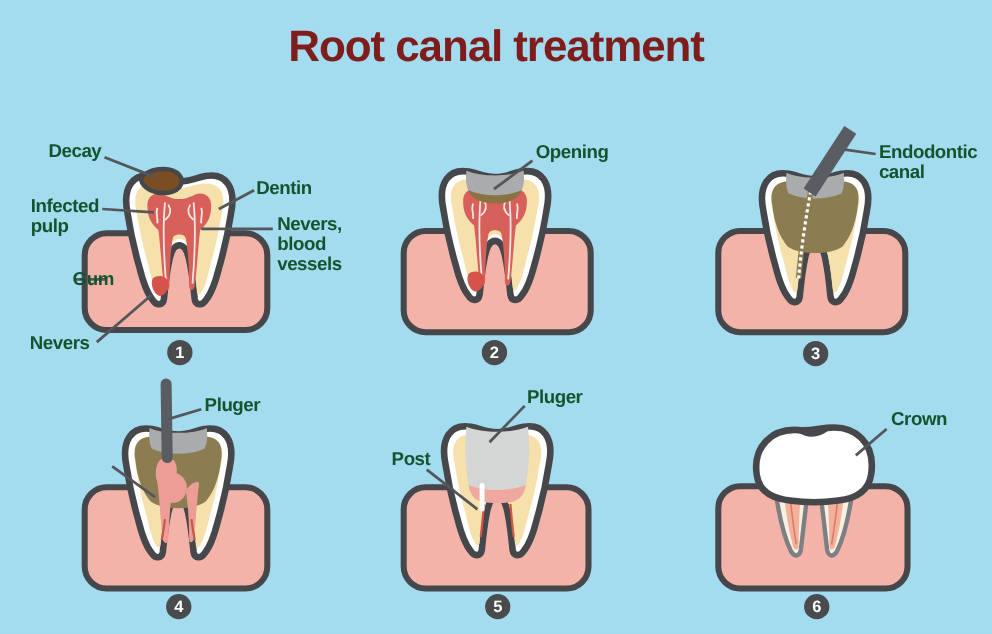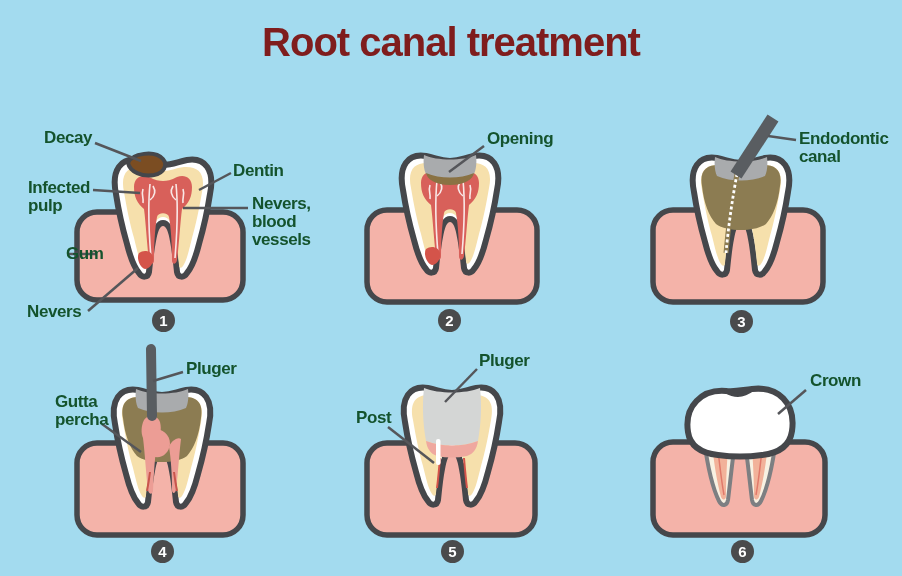--- a/index.html
+++ b/index.html
@@ -142,21 +142,20 @@
   <div class="lbl" style="left:30px;top:245px;margin-left:36px;">Gum</div>
   <div class="lbl" style="left:27px;top:303px;">Nevers</div>
   <div class="lbl" style="left:233px;top:162px;">Dentin</div>
   <div class="lbl" style="left:252px;top:195px;width:74px;">Nevers, blood vessels</div>
 
   <div class="lbl" style="left:487px;top:130px;">Opening</div>
 
   <div class="lbl" style="left:799px;top:130px;width:96px;">Endodontic canal</div>
 
   <div class="lbl" style="left:186px;top:360px;">Pluger</div>
-  <div class="lbl" style="left:55px;top:393px;width:62px;">Gutta percha</div>
 
   <div class="lbl" style="left:479px;top:352px;">Pluger</div>
   <div class="lbl" style="left:356px;top:409px;">Post</div>
 
   <div class="lbl" style="left:810px;top:372px;">Crown</div>
 
   <div class="badge" style="left:152px;top:309px;">1</div>
   <div class="badge" style="left:438px;top:309px;">2</div>
   <div class="badge" style="left:730px;top:310px;">3</div>
   <div class="badge" style="left:151px;top:540px;">4</div>

